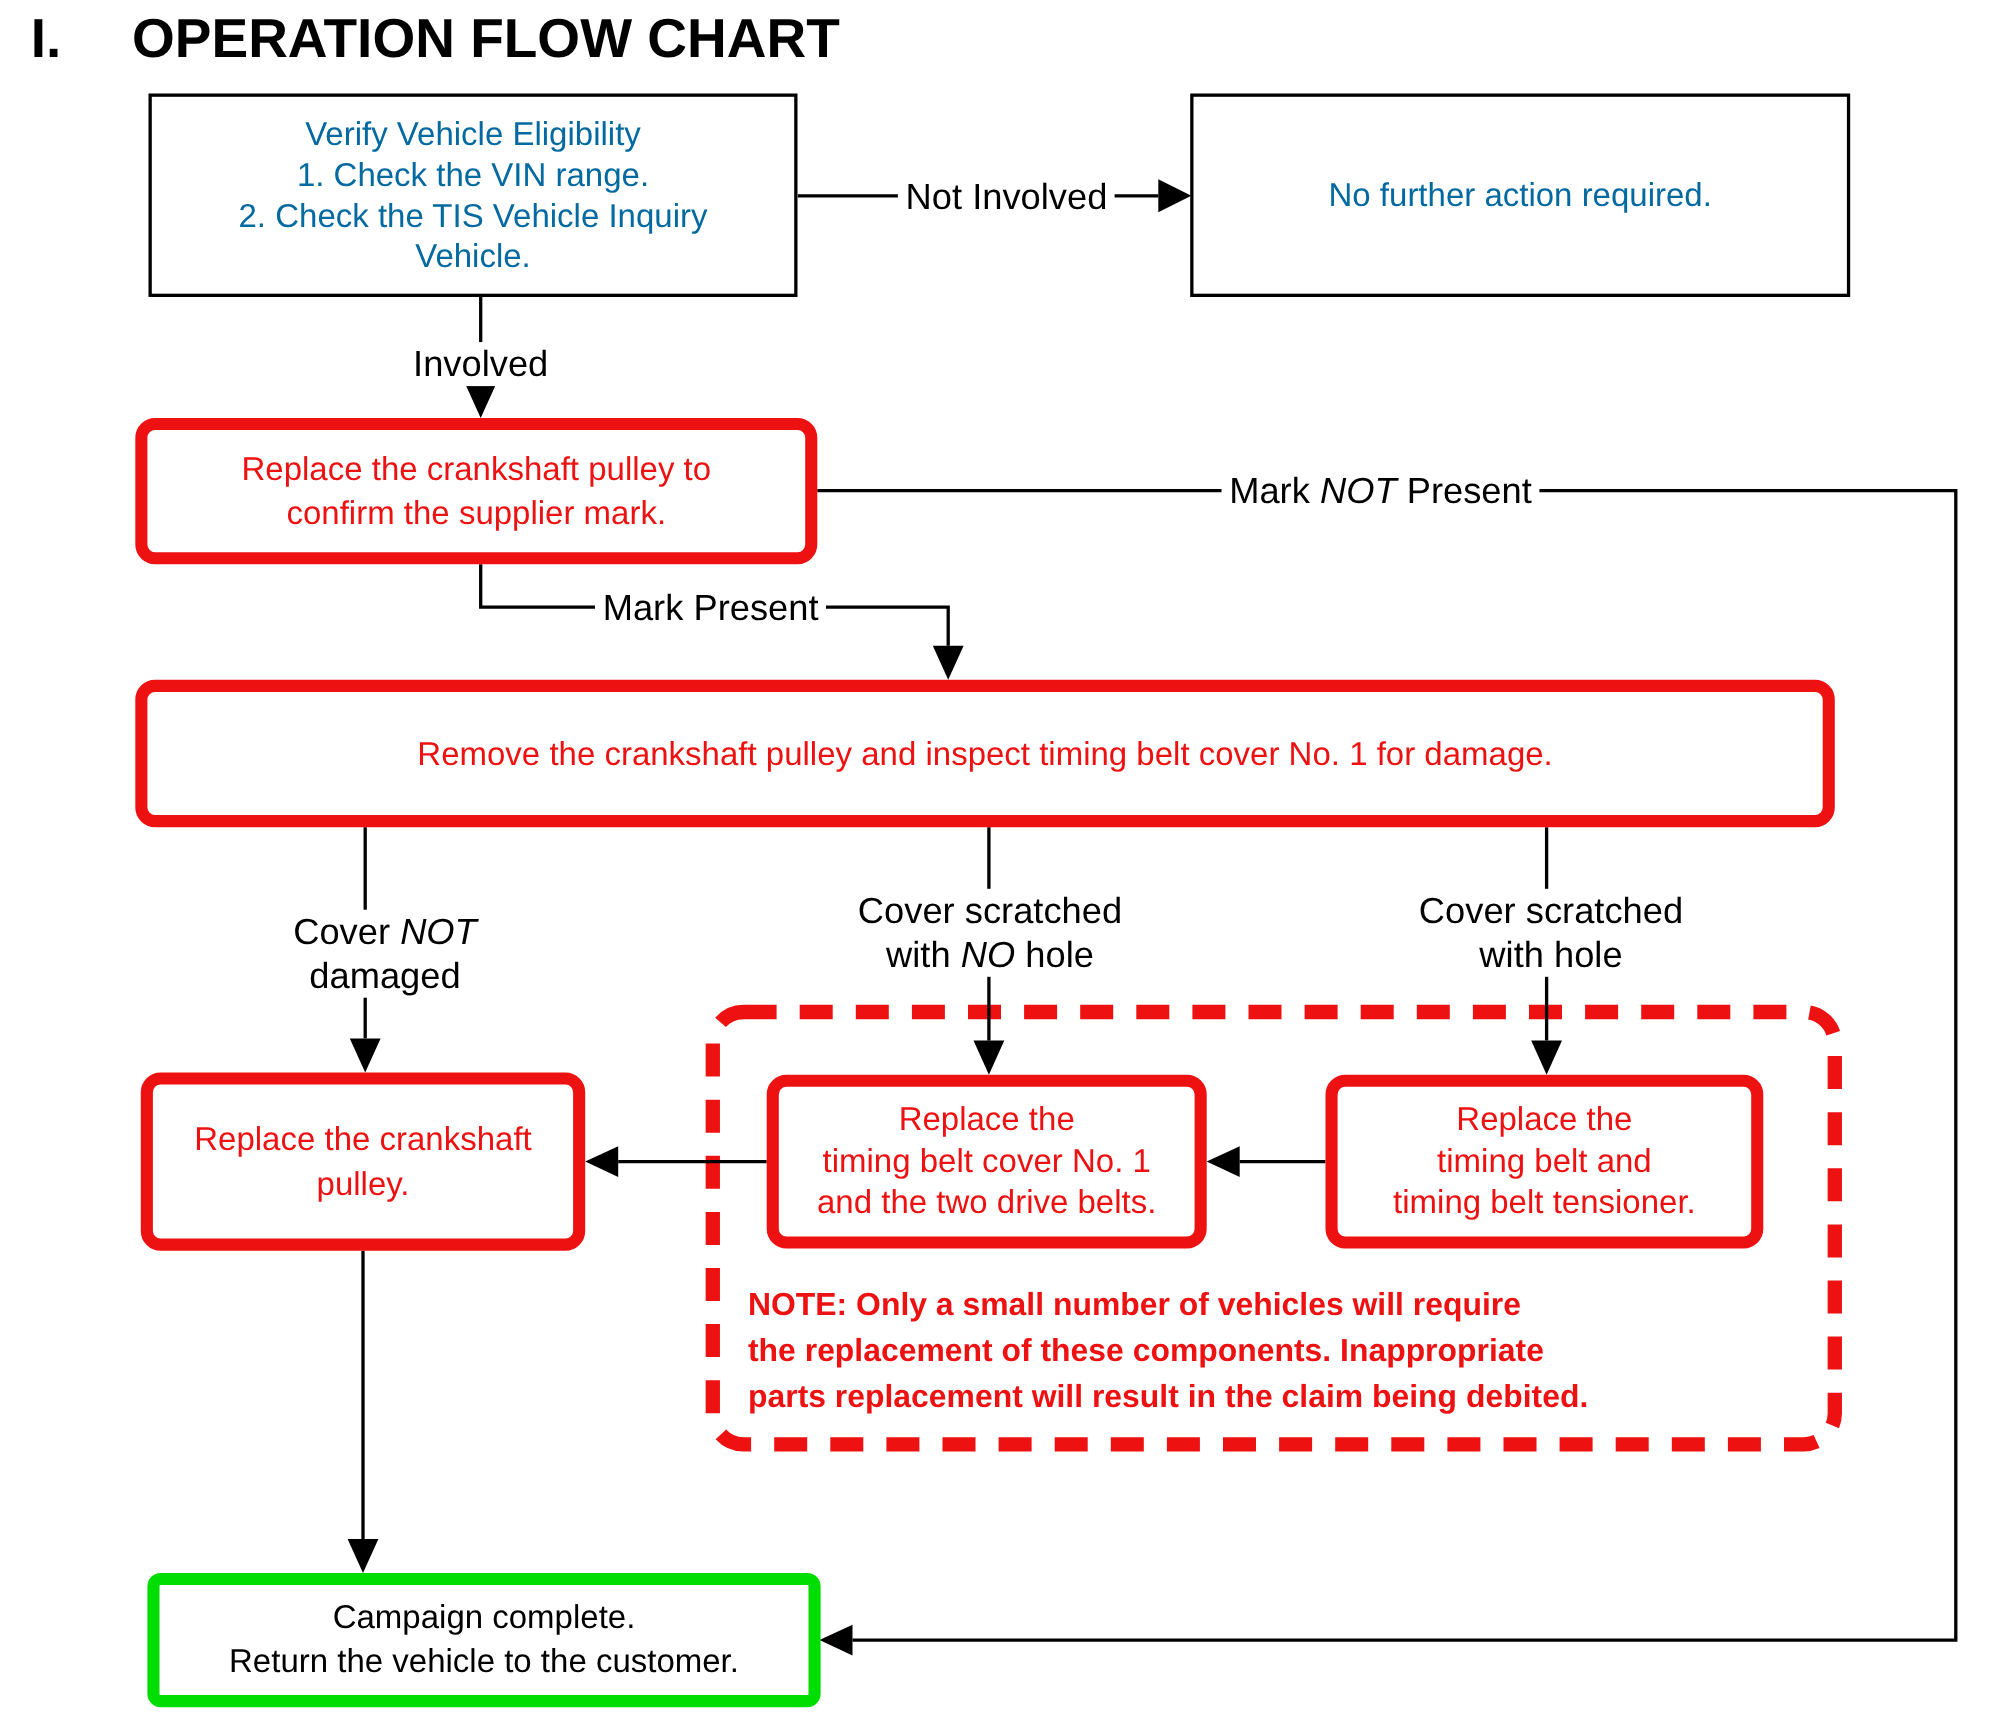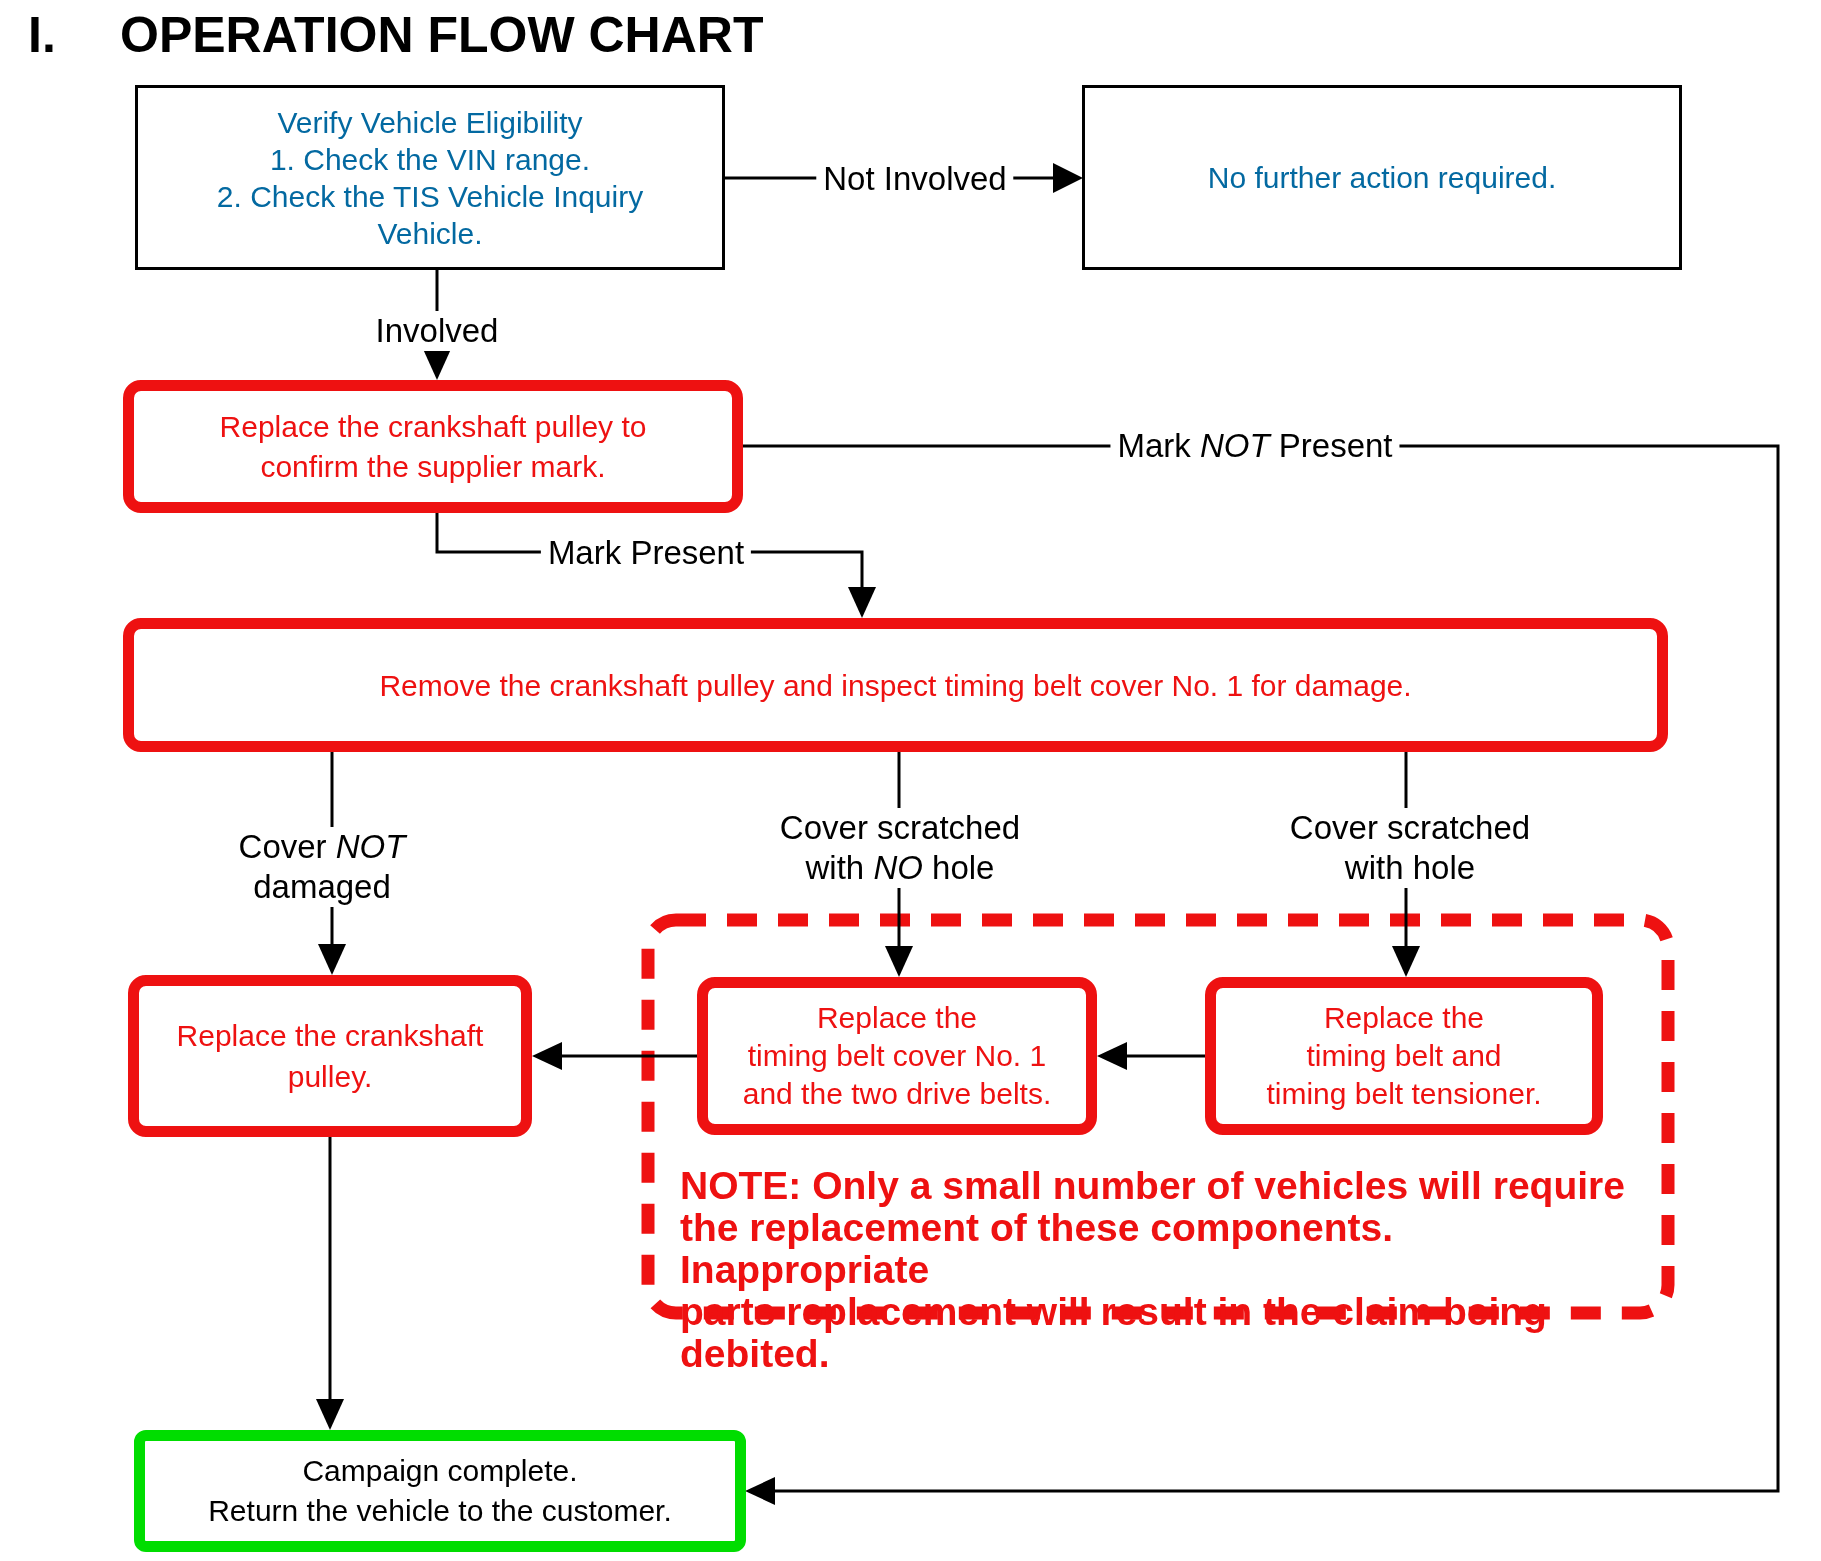--- a/index.html
+++ b/index.html
@@ -22,21 +22,21 @@
   .red-box { border:11px solid var(--red); border-radius:18px; color:var(--red); }
   .green-box { border:11px solid var(--green); border-radius:12px; color:#000; }
   .label {
     position:absolute; transform:translate(-50%,-50%); background:#fff;
     padding:0 7px; font-size:33px; line-height:40px; color:#000;
     white-space:nowrap; text-align:center;
   }
   .it { font-style:italic; }
   .note {
     position:absolute; color:var(--red); font-weight:bold;
-    font-size:39px; line-height:42px; text-align:left; background:transparent;
+    font-size:29px; line-height:42px; text-align:left; background:transparent;
   }
 </style>
 </head>
 <body>
 
 <div class="canvas">
 
   <svg class="wires" width="1821" height="1561" viewBox="0 0 1821 1561">
     <rect class="dashed" x="648" y="920" width="1020" height="393" rx="28"></rect>
 
@@ -155,21 +155,21 @@
   <div class="label" style="left:1255px; top:446px;">
     <span>Mark</span>
     <span class="it">NOT</span>
     <span>Present</span>
   </div>
 
   <div class="label" style="left:646px; top:553px;">
     <span>Mark Present</span>
   </div>
 
-  <div class="label" style="left:322px; top:867px;text-align:center;">
+  <div class="label" style="left:350px; top:867px;text-align:center;">
     <div>
       <span>Cover</span>
       <span class="it">NOT</span>
     </div>
     <div>damaged</div>
   </div>
 
   <div class="label" style="left:900px; top:848px;">
     <div>Cover scratched</div>
     <div>

